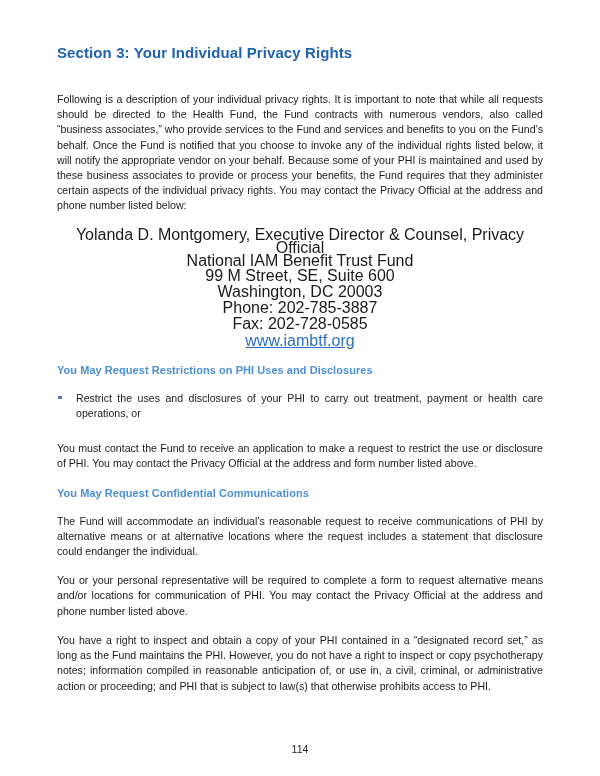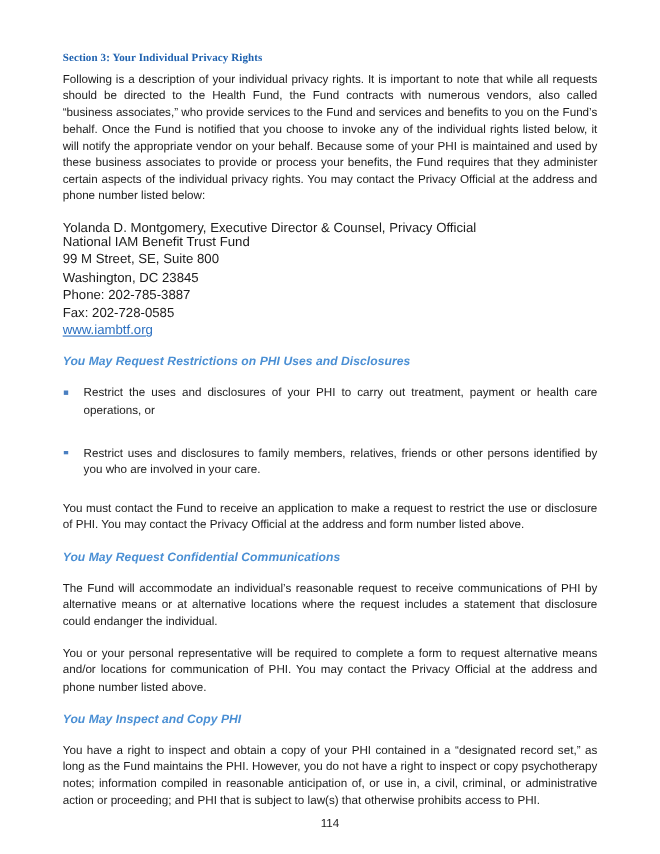--- a/index.html
+++ b/index.html
@@ -17,45 +17,44 @@
   }
   .page {
     position: absolute;
     left: 57px;
     top: 46px;
     width: 486px;
   }
   .section-heading {
     color: #1f62b0;
     font-weight: bold;
-    font-size: 10px;
+    font-size: 15px;
     line-height: 14px;
-    margin: 0 0 5px 0;
+    margin: 0 0 32px 0;
     letter-spacing: 0.1px;
-    font-family: Liberation Serif, serif;
   }
   .sub-heading {
     color: #4a8fd4;
-    font-style: italic;
     font-size: 11px;
     line-height: 14px;
     margin: 0 0 14px 0;
     letter-spacing: 0.05px;
   }
   p.body {
     font-size: 10.6px;
     line-height: 15.2px;
     text-align: justify;
     margin: 0 0 14px 0;
     color: #1a1a1a;
   }
   .addr {
-    font-size: 12px;
+    font-size: 16px;
     margin: 0 0 14px 0;
     color: #1a1a1a;
+    text-align: center;
   }
   .addr .tight {
     line-height: 13.4px;
   }
   .addr .loose {
     line-height: 16.2px;
   }
   .addr a {
     color: #2a6fc0;
   }
@@ -103,51 +102,46 @@
 
 <div class="page">
 
   <h1 class="section-heading">Section 3: Your Individual Privacy Rights</h1>
 
   <p class="body">Following is a description of your individual privacy rights. It is important to note that while all requests should be directed to the Health Fund, the Fund contracts with numerous vendors, also called “business associates,” who provide services to the Fund and services and benefits to you on the Fund’s behalf. Once the Fund is notified that you choose to invoke any of the individual rights listed below, it will notify the appropriate vendor on your behalf. Because some of your PHI is maintained and used by these business associates to provide or process your benefits, the Fund requires that they administer certain aspects of the individual privacy rights. You may contact the Privacy Official at the address and phone number listed below:</p>
 
   <div class="addr">
     <div class="tight">Yolanda D. Montgomery, Executive Director &amp; Counsel, Privacy Official</div>
     <div class="tight">National IAM Benefit Trust Fund</div>
-    <div class="loose">99 M Street, SE, Suite 800</div>
-    <div class="loose">Washington, DC 23845</div>
+    <div class="loose">99 M Street, SE, Suite 600</div>
+    <div class="loose">Washington, DC 20003</div>
     <div class="loose">Phone: 202-785-3887</div>
     <div class="loose">Fax: 202-728-0585</div>
     <div class="loose"><a href="#">www.iambtf.org</a></div>
   </div>
 
   <h2 class="sub-heading">You May Request Restrictions on PHI Uses and Disclosures</h2>
 
 
   <ul class="bullets">
     <li>
       <span class="marker"></span>
       <span>Restrict the uses and disclosures of your PHI to carry out treatment, payment or health care operations, or</span>
-    </li>
-    <li>
-      <span class="marker"></span>
-      <span>Restrict uses and disclosures to family members, relatives, friends or other persons identified by you who are involved in your care.</span>
     </li>
   </ul>
 
   <div class="gap-after-list"></div>
 
 
   <p class="body">You must contact the Fund to receive an application to make a request to restrict the use or disclosure of PHI. You may contact the Privacy Official at the address and form number listed above.</p>
 
   <h2 class="sub-heading">You May Request Confidential Communications</h2>
 
   <p class="body">The Fund will accommodate an individual’s reasonable request to receive communications of PHI by alternative means or at alternative locations where the request includes a statement that disclosure could endanger the individual.</p>
 
   <p class="body">You or your personal representative will be required to complete a form to request alternative means and/or locations for communication of PHI. You may contact the Privacy Official at the address and phone number listed above.</p>
 
-  <h2 class="sub-heading">You May Inspect and Copy PHI</h2>
 
   <p class="body">You have a right to inspect and obtain a copy of your PHI contained in a “designated record set,” as long as the Fund maintains the PHI. However, you do not have a right to inspect or copy psychotherapy notes; information compiled in reasonable anticipation of, or use in, a civil, criminal, or administrative action or proceeding; and PHI that is subject to law(s) that otherwise prohibits access to PHI.</p>
 
 </div>
 
 <div class="page-number">114</div>
 
 </body></html>

